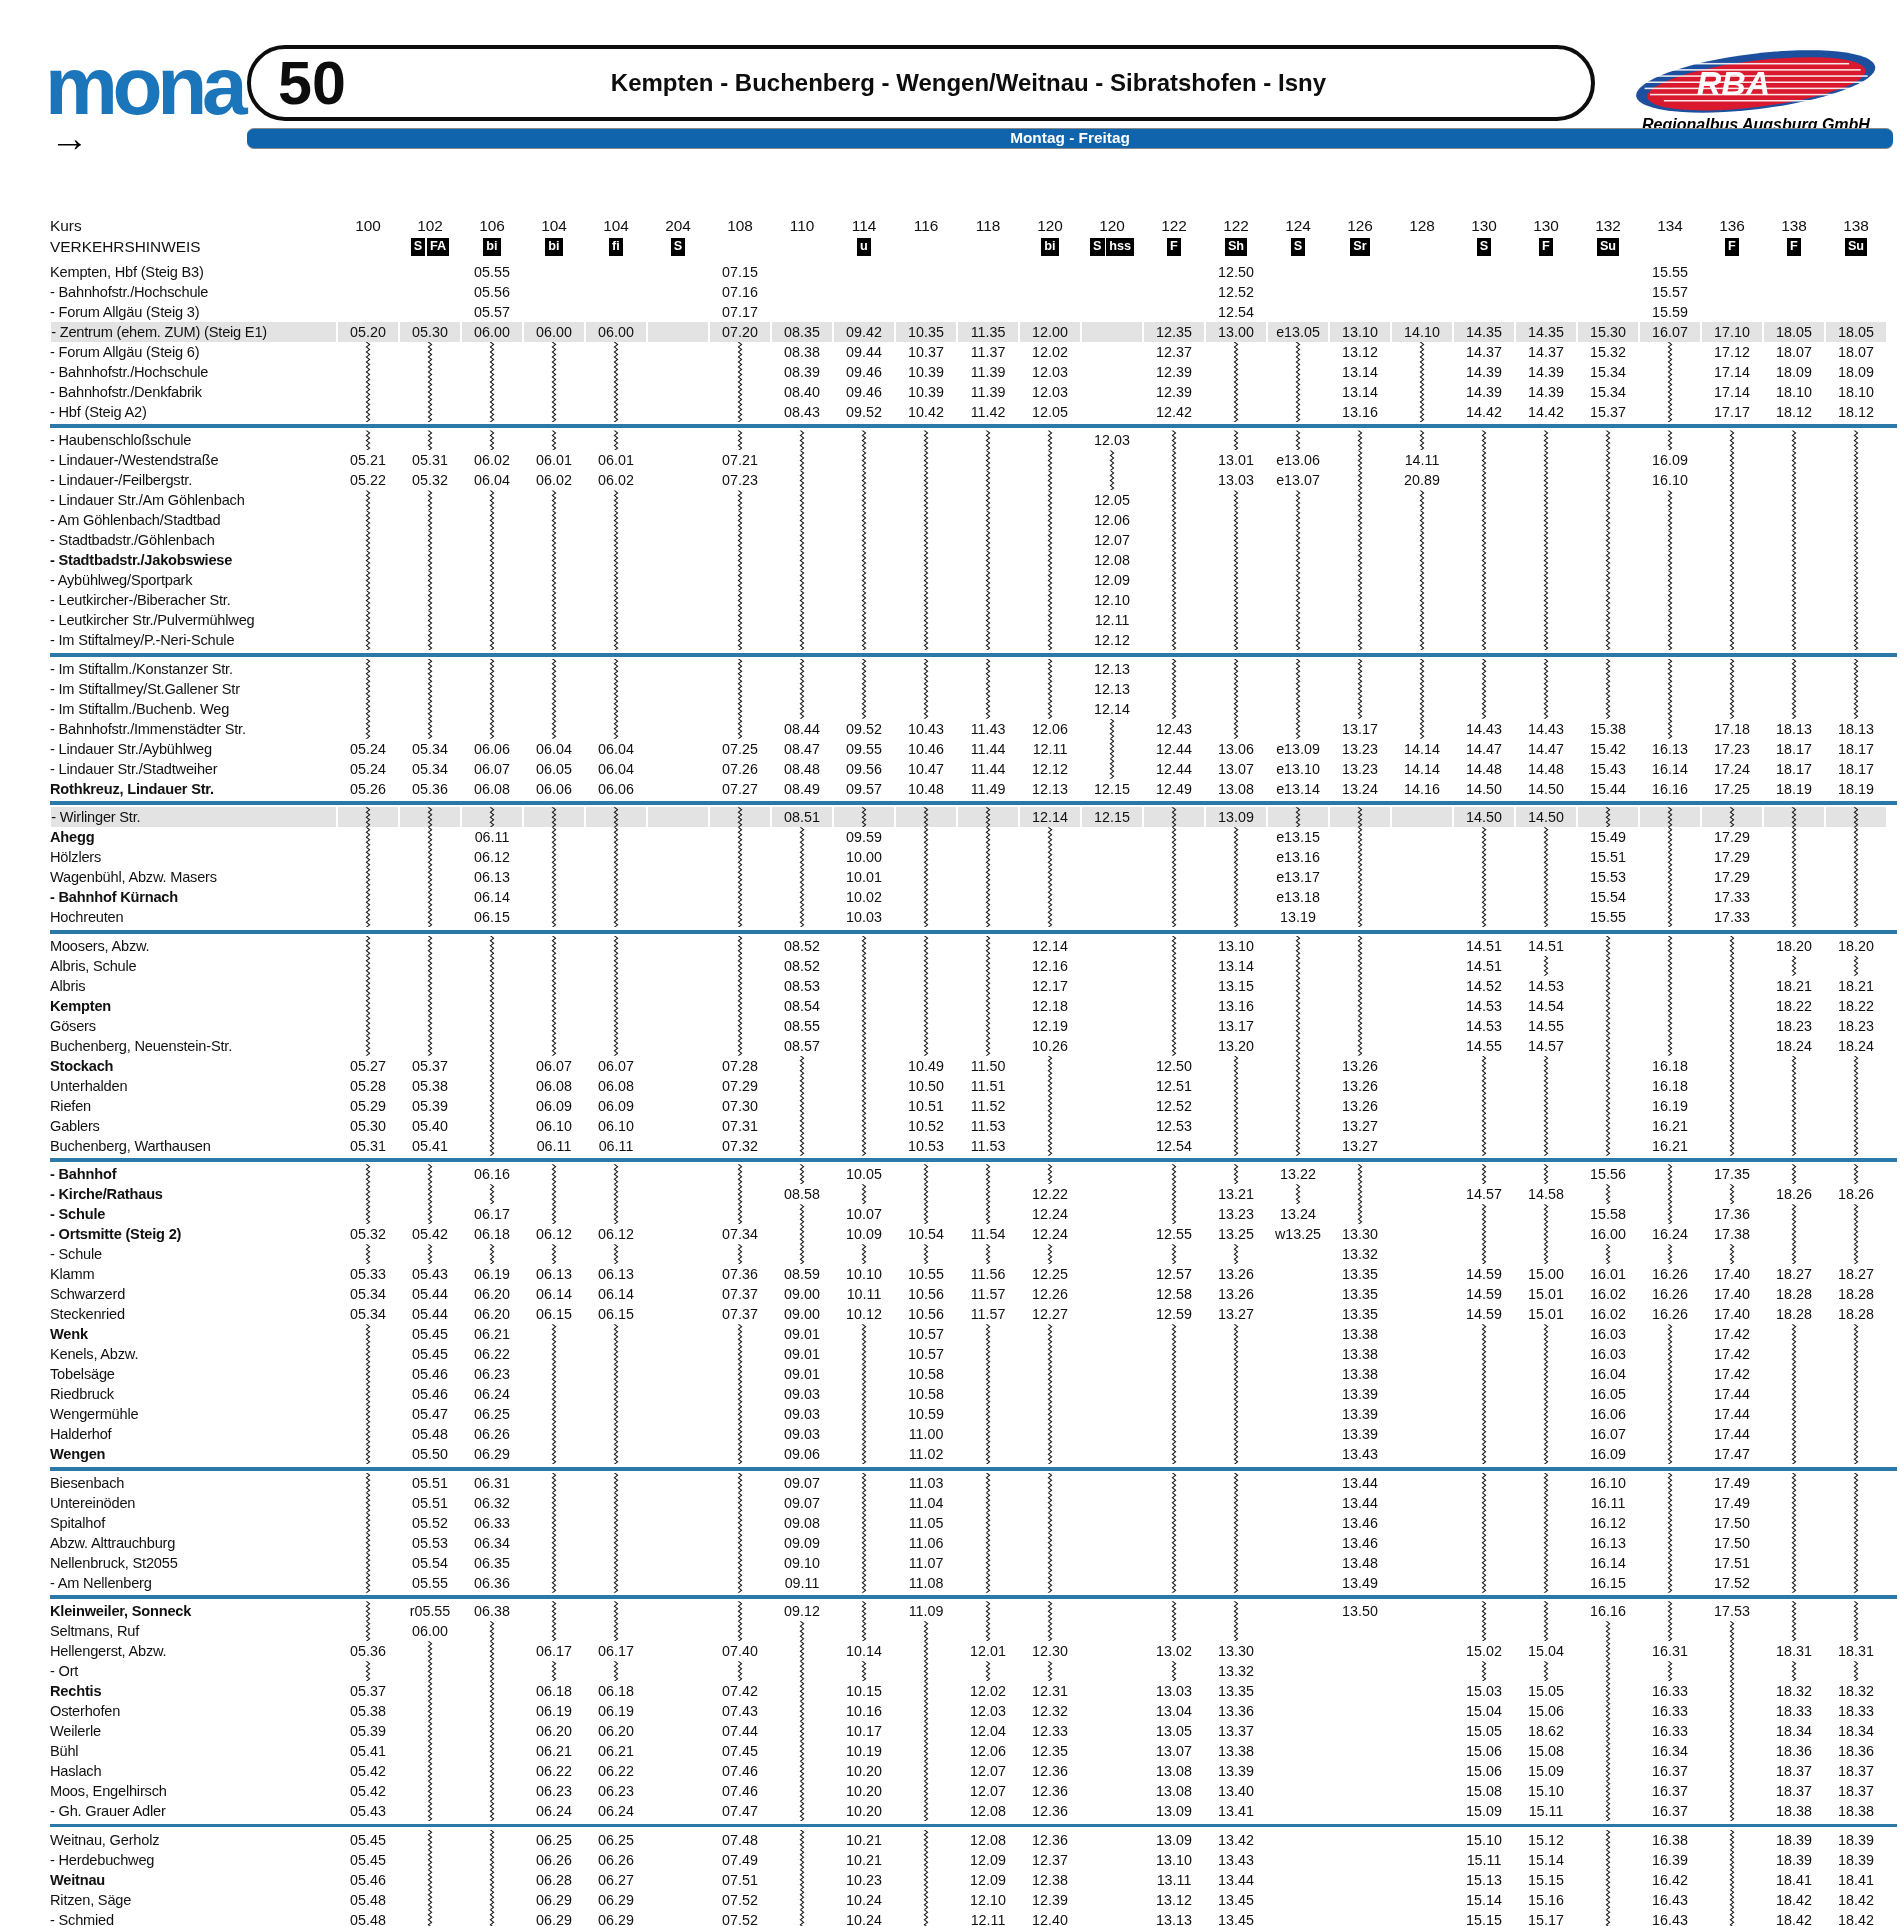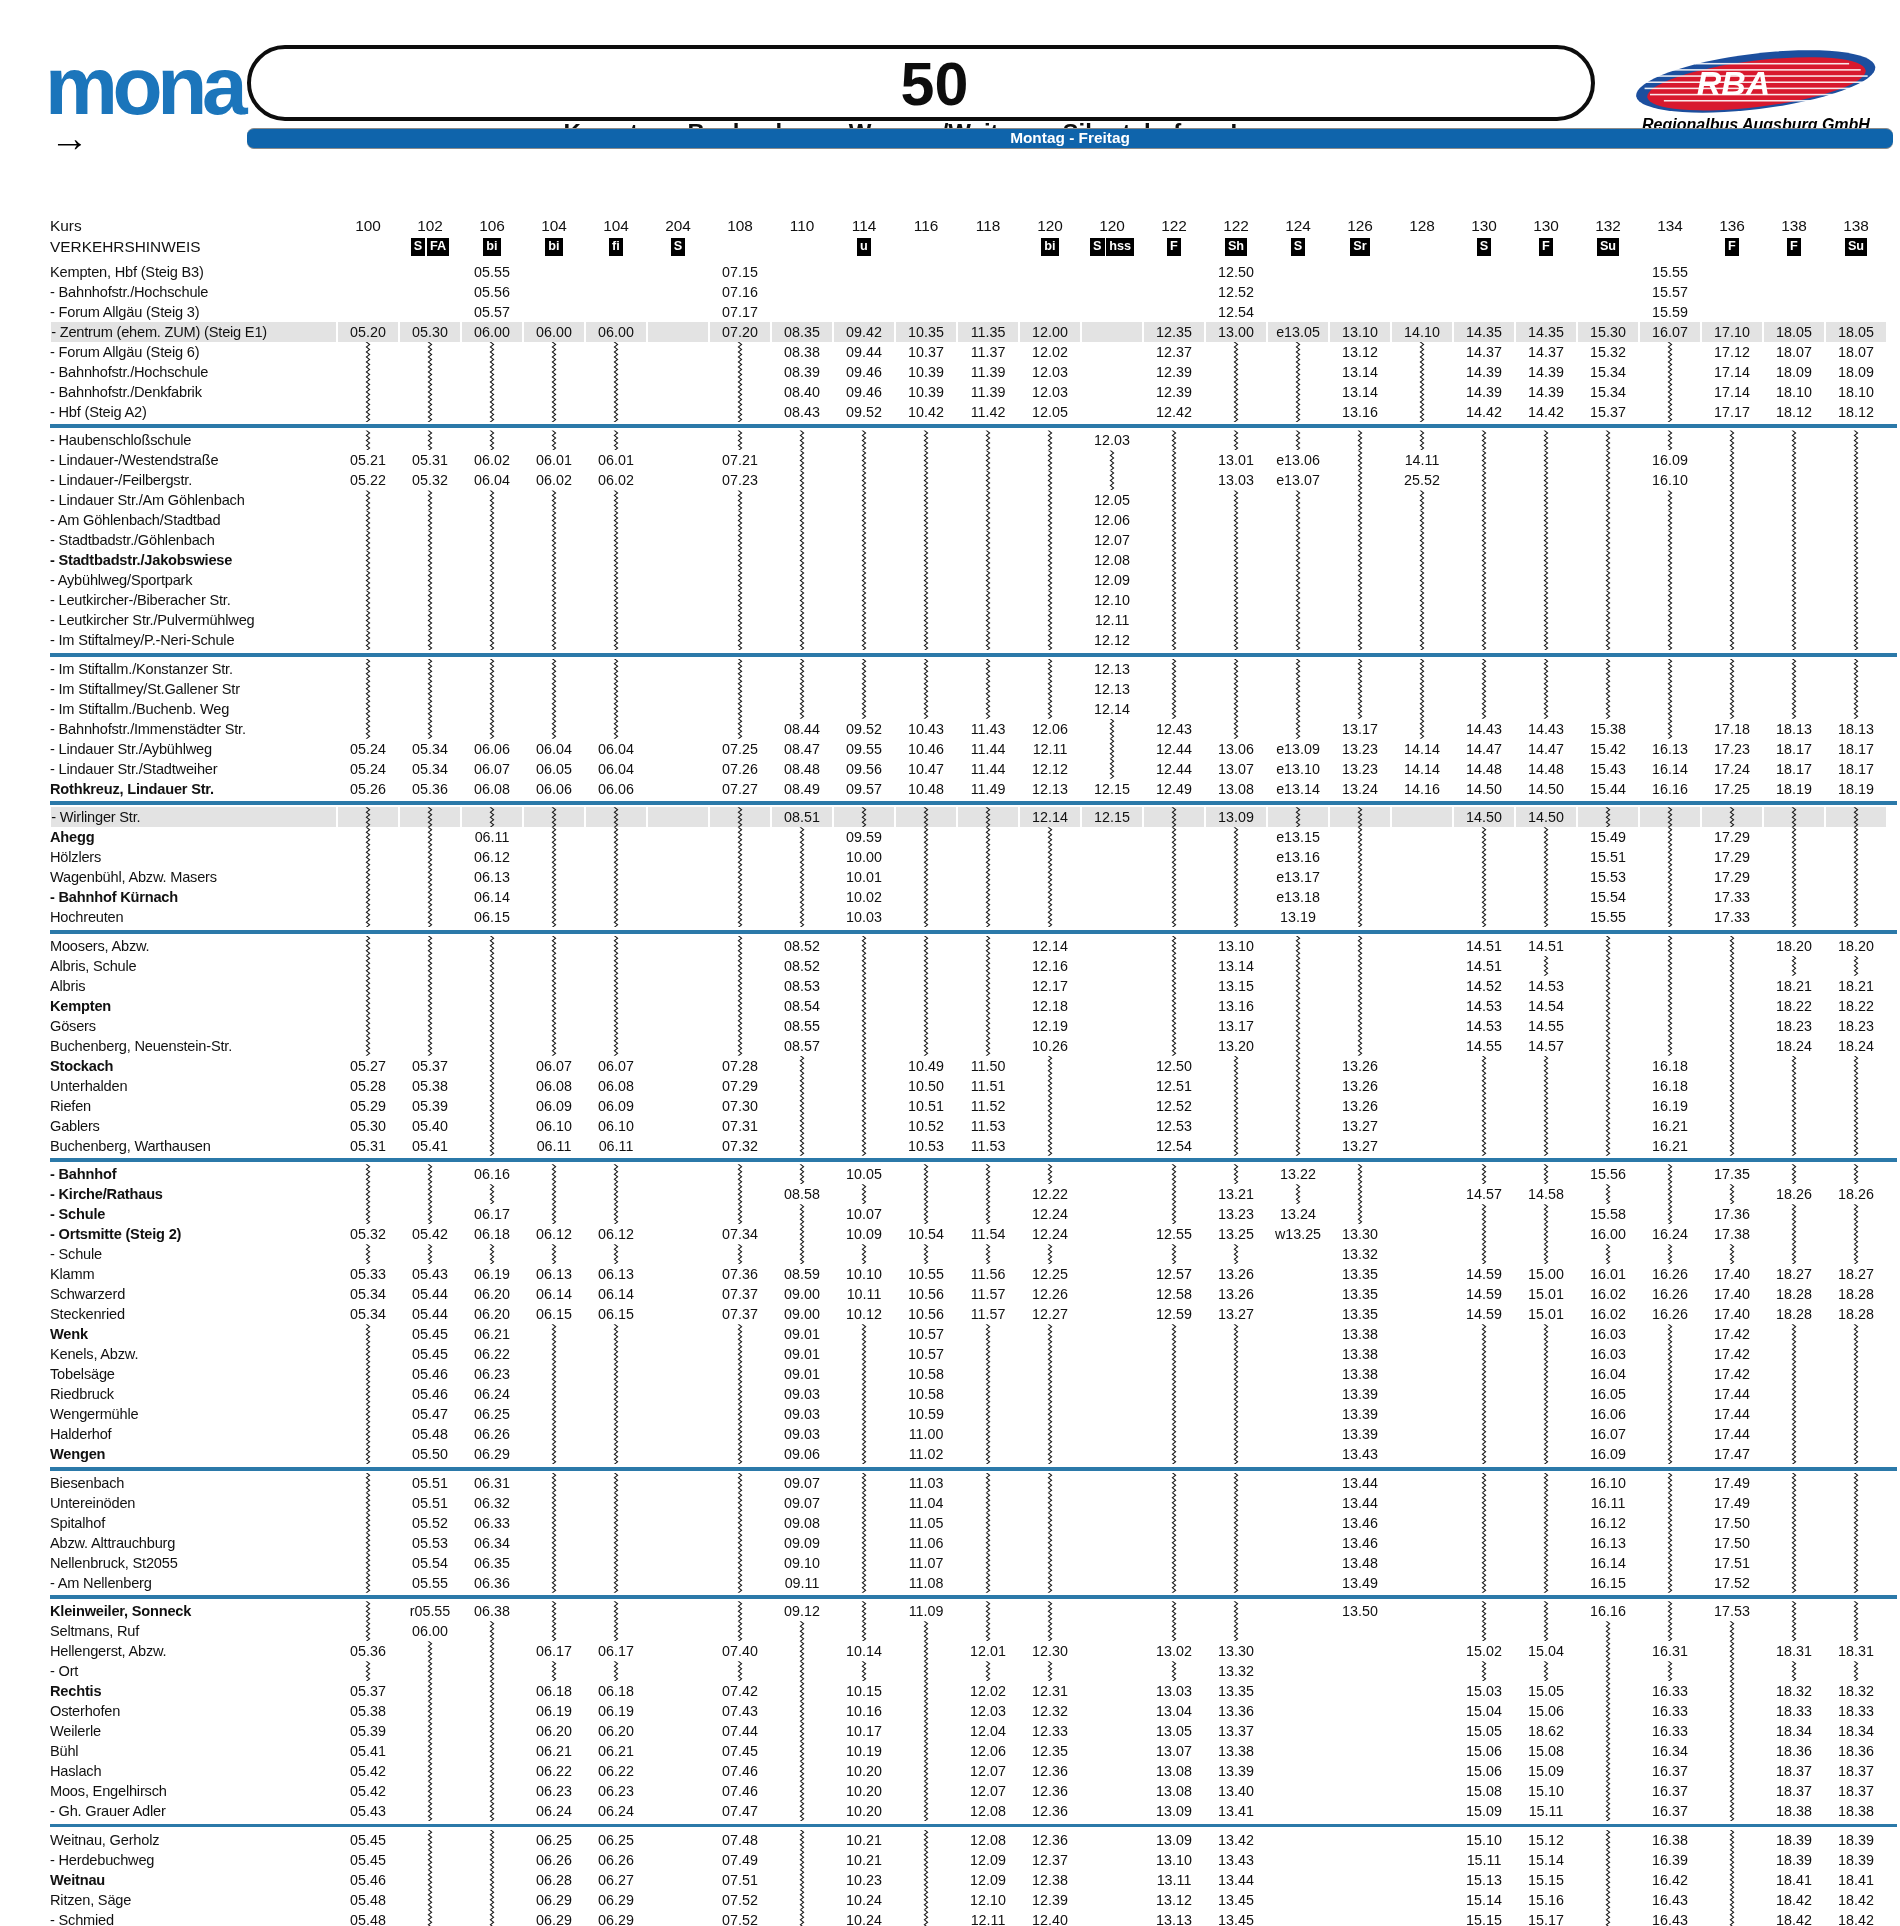--- a/index.html
+++ b/index.html
@@ -2,21 +2,21 @@
 <html style="font-size:6.2px"><head>
 <meta charset="utf-8">
 <style>
   html,body{margin:0;padding:0;background:#fff;}
   body{width:1901px;height:2613px;overflow:hidden;font-family:"Liberation Sans",sans-serif;color:#111;}
   .page{position:relative;width:1901px;height:2613px;}
   
   .hdr{position:relative;height:216px;}
   .mona{position:absolute;left:45px;top:39px;font-size:82px;font-weight:bold;letter-spacing:-5.4px;color:#1b75bb;}
   .dirarrow{position:absolute;left:50px;top:116px;font-size:39px;font-weight:bold;color:#000;}
-  .titlebox{position:absolute;left:247px;top:45px;width:1348px;height:76px;border:4.2px solid #0d0d0d;border-radius:42px;display:flex;align-items:center;background:#fff;box-sizing:border-box;flex-direction:column;}
+  .titlebox{position:absolute;left:247px;top:45px;width:1348px;height:76px;border:4.2px solid #0d0d0d;border-radius:42px;display:flex;align-items:center;background:#fff;box-sizing:border-box;}
   .linenum{margin-left:27px;font-size:61px;font-weight:bold;color:#0d0d0d;}
   .routetitle{flex:1;text-align:center;font-size:24px;font-weight:bold;color:#0d0d0d;}
   .rba{position:absolute;left:1631px;top:49px;width:250px;text-align:center;}
   .rba-cap{font-size:16px;font-style:italic;font-weight:bold;color:#000000;margin-top:-2.3px;}
   .dayband{position:absolute;left:247px;top:128px;width:1646px;height:18.5px;background:#0f64ab;border-top:1.9px solid #8b8b8b;border-bottom:1.9px solid #8b8b8b;color:#fff;font-weight:bold;font-size:15.4px;text-align:center;line-height:18.5px;border-radius:7px;}
   
   .kblock{margin:0 0 0 50px;}
   .krow{display:flex;align-items:flex-end;}
   .klabel{width:287px;font-size:15.4px;}
   .kc{width:62px;text-align:center;font-size:15.4px;line-height:19px;}
@@ -421,21 +421,21 @@
         <div class="c sq"></div>
         <div class="c sq"></div>
         <div class="c sq"></div>
         <div class="c sq"></div>
         <div class="c sq"></div>
         <div class="c sq"></div>
         <div class="c sq"></div>
         <div class="c">13.03</div>
         <div class="c">e13.07</div>
         <div class="c sq"></div>
-        <div class="c">25.52</div>
+        <div class="c">20.89</div>
         <div class="c sq"></div>
         <div class="c sq"></div>
         <div class="c sq"></div>
         <div class="c">16.10</div>
         <div class="c sq"></div>
         <div class="c sq"></div>
         <div class="c sq"></div>
       </div>
       <div class="trow">
         <div class="lbl">- Lindauer Str./Am Göhlenbach</div>

